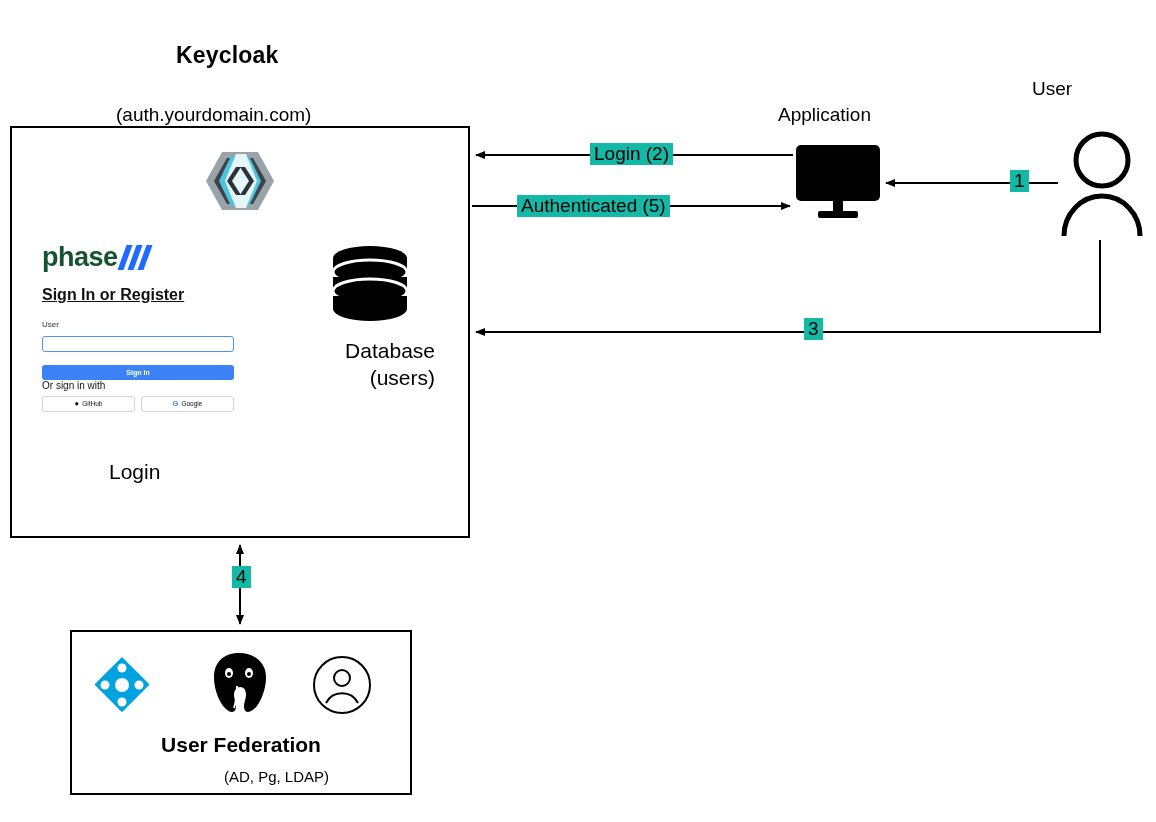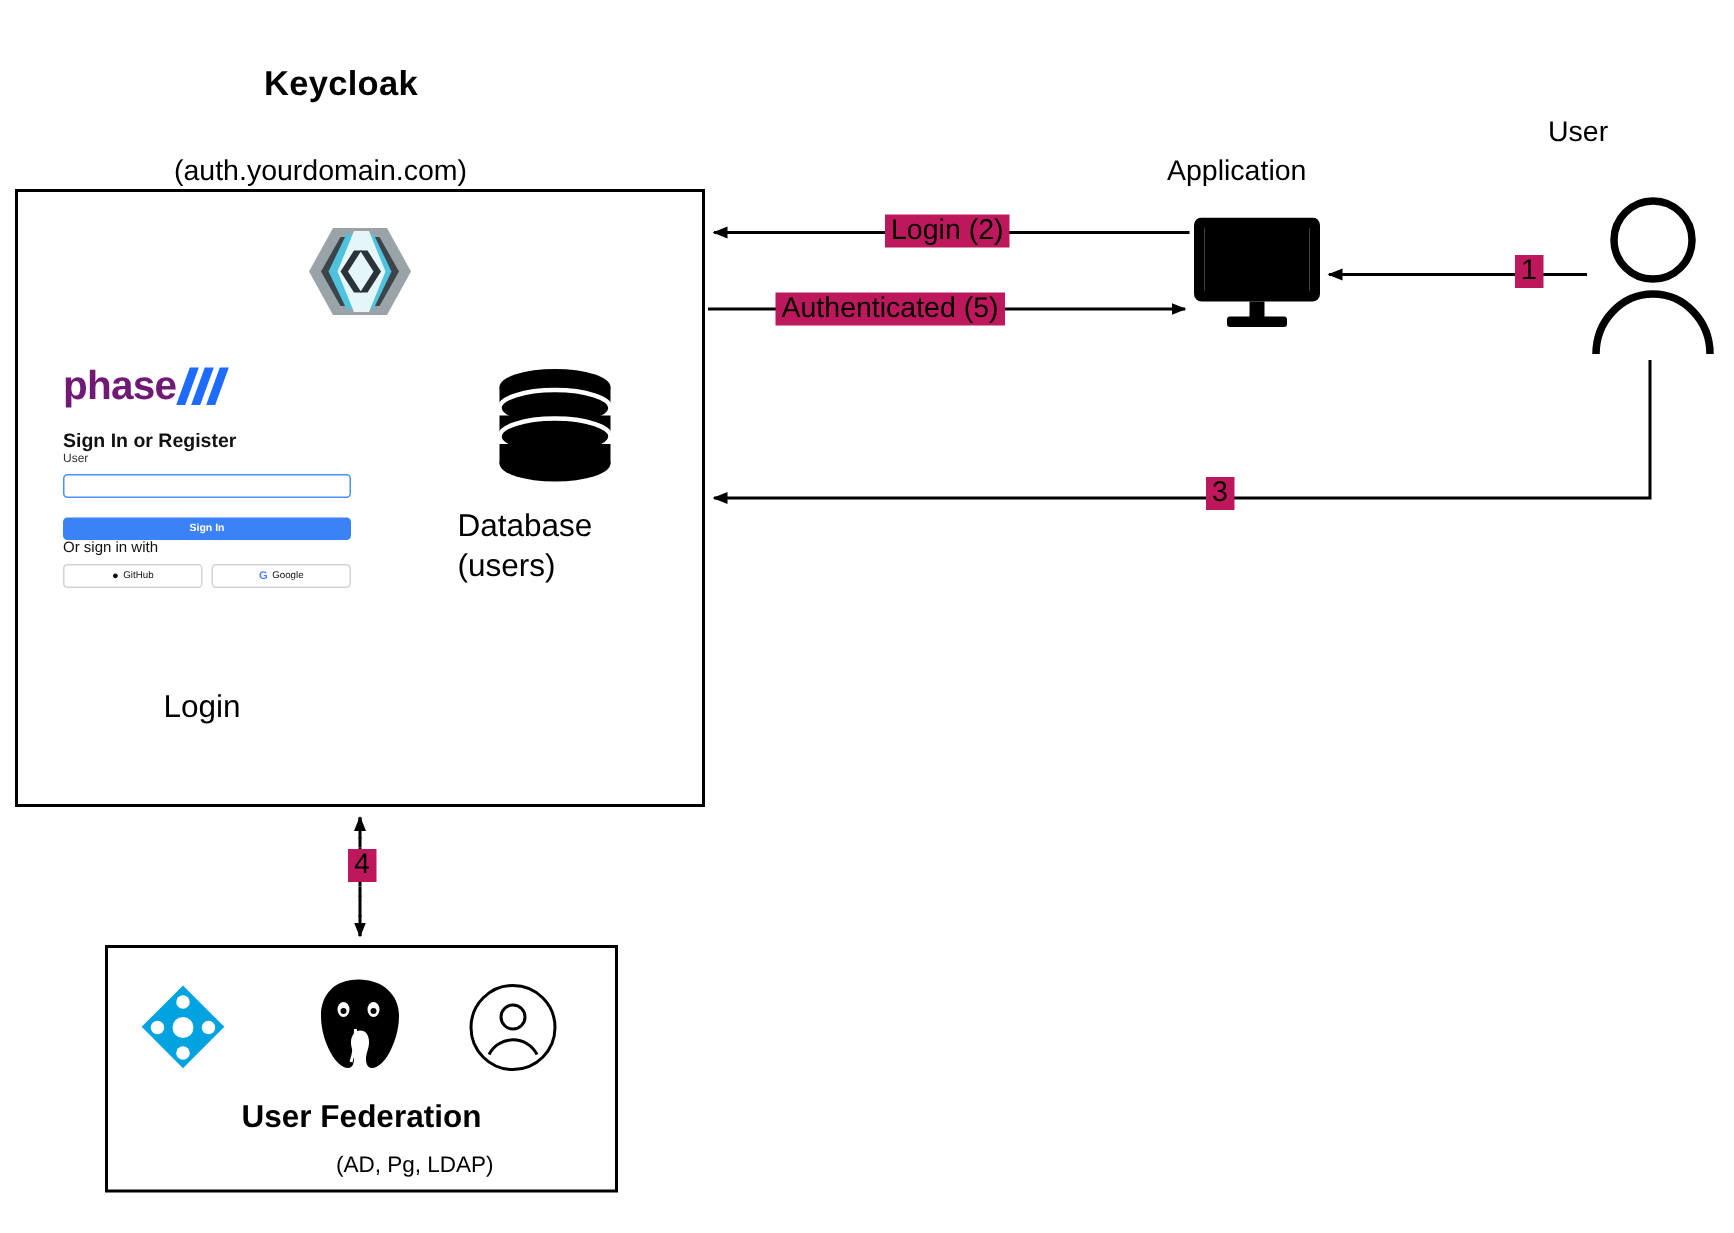--- a/index.html
+++ b/index.html
@@ -54,21 +54,21 @@
     width: 192px;
   }
   #phase-logo-wrap {
     display: flex; align-items: center;
     height: 34px;
     margin-bottom: 12px;
   }
   #phase-wordmark {
     font-size: 27px;
     font-weight: bold;
-    color: #701a75;
+    color: #14532d;
     letter-spacing: -0.5px;
     line-height: 1;
   }
   .phase-slashes {
     display: inline-block;
     margin-left: 2px;
     position: relative;
     width: 30px; height: 24px;
   }
   .phase-slashes i {
@@ -76,22 +76,24 @@
     width: 6px; height: 25px;
     background: #1e6bff;
     transform: skewX(-20deg);
     top: 0;
   }
   .phase-slashes i:nth-child(1) { left: 2px; }
   .phase-slashes i:nth-child(2) { left: 12px; }
   .phase-slashes i:nth-child(3) { left: 22px; }
 
   #signin-heading {
-    font-size: 13px; font-weight: bold;
+    font-size: 16px; font-weight: bold;
+    margin-bottom: 16px;
     color: #111;
+    text-decoration: underline;
   }
   .field-label {
     font-size: 8px; color: #333; margin-bottom: 3px;
   }
   #email-input {
     width: 100%;
     height: 16px;
     box-sizing: border-box;
     border: 1px solid #4a90ff;
     border-radius: 3px;
@@ -137,21 +139,21 @@
 
   #login-caption {
     left: 109px; top: 460px;
     font-size: 21px;
   }
 
   
   #db-icon { left: 330px; top: 245px; width: 80px; height: 78px; }
   #db-label {
     left: 305px; top: 338px;
-    width: 130px; text-align: left;
+    width: 130px; text-align: right;
     font-size: 21px; line-height: 1.28;
   }
 
   
   #app-monitor { left: 796px; top: 145px; width: 84px; height: 76px; }
 
   
   #user-figure { left: 1060px; top: 130px; width: 84px; height: 110px; }
 
   
@@ -173,21 +175,21 @@
     width: 413px; text-align: center;
     font-size: 15px;
   }
   #ad-icon { left: 92px; top: 655px; width: 60px; height: 60px; }
   #pg-icon { left: 208px; top: 650px; width: 62px; height: 66px; }
   #ldap-icon { left: 312px; top: 655px; width: 60px; height: 60px; }
 
   
   .edge-label {
     font-size: 19px;
-    background: #be185d;
+    background: #14b8a6;
     padding: 0 4px;
     white-space: nowrap;
     text-align: center;
   }
   #label-login2 { left: 590px; top: 143px; }
   #label-auth5 { left: 517px; top: 195px; }
   #label-1 { left: 1010px; top: 170px; }
   #label-3 { left: 804px; top: 318px; }
   #label-4 { left: 232px; top: 566px; }
 

